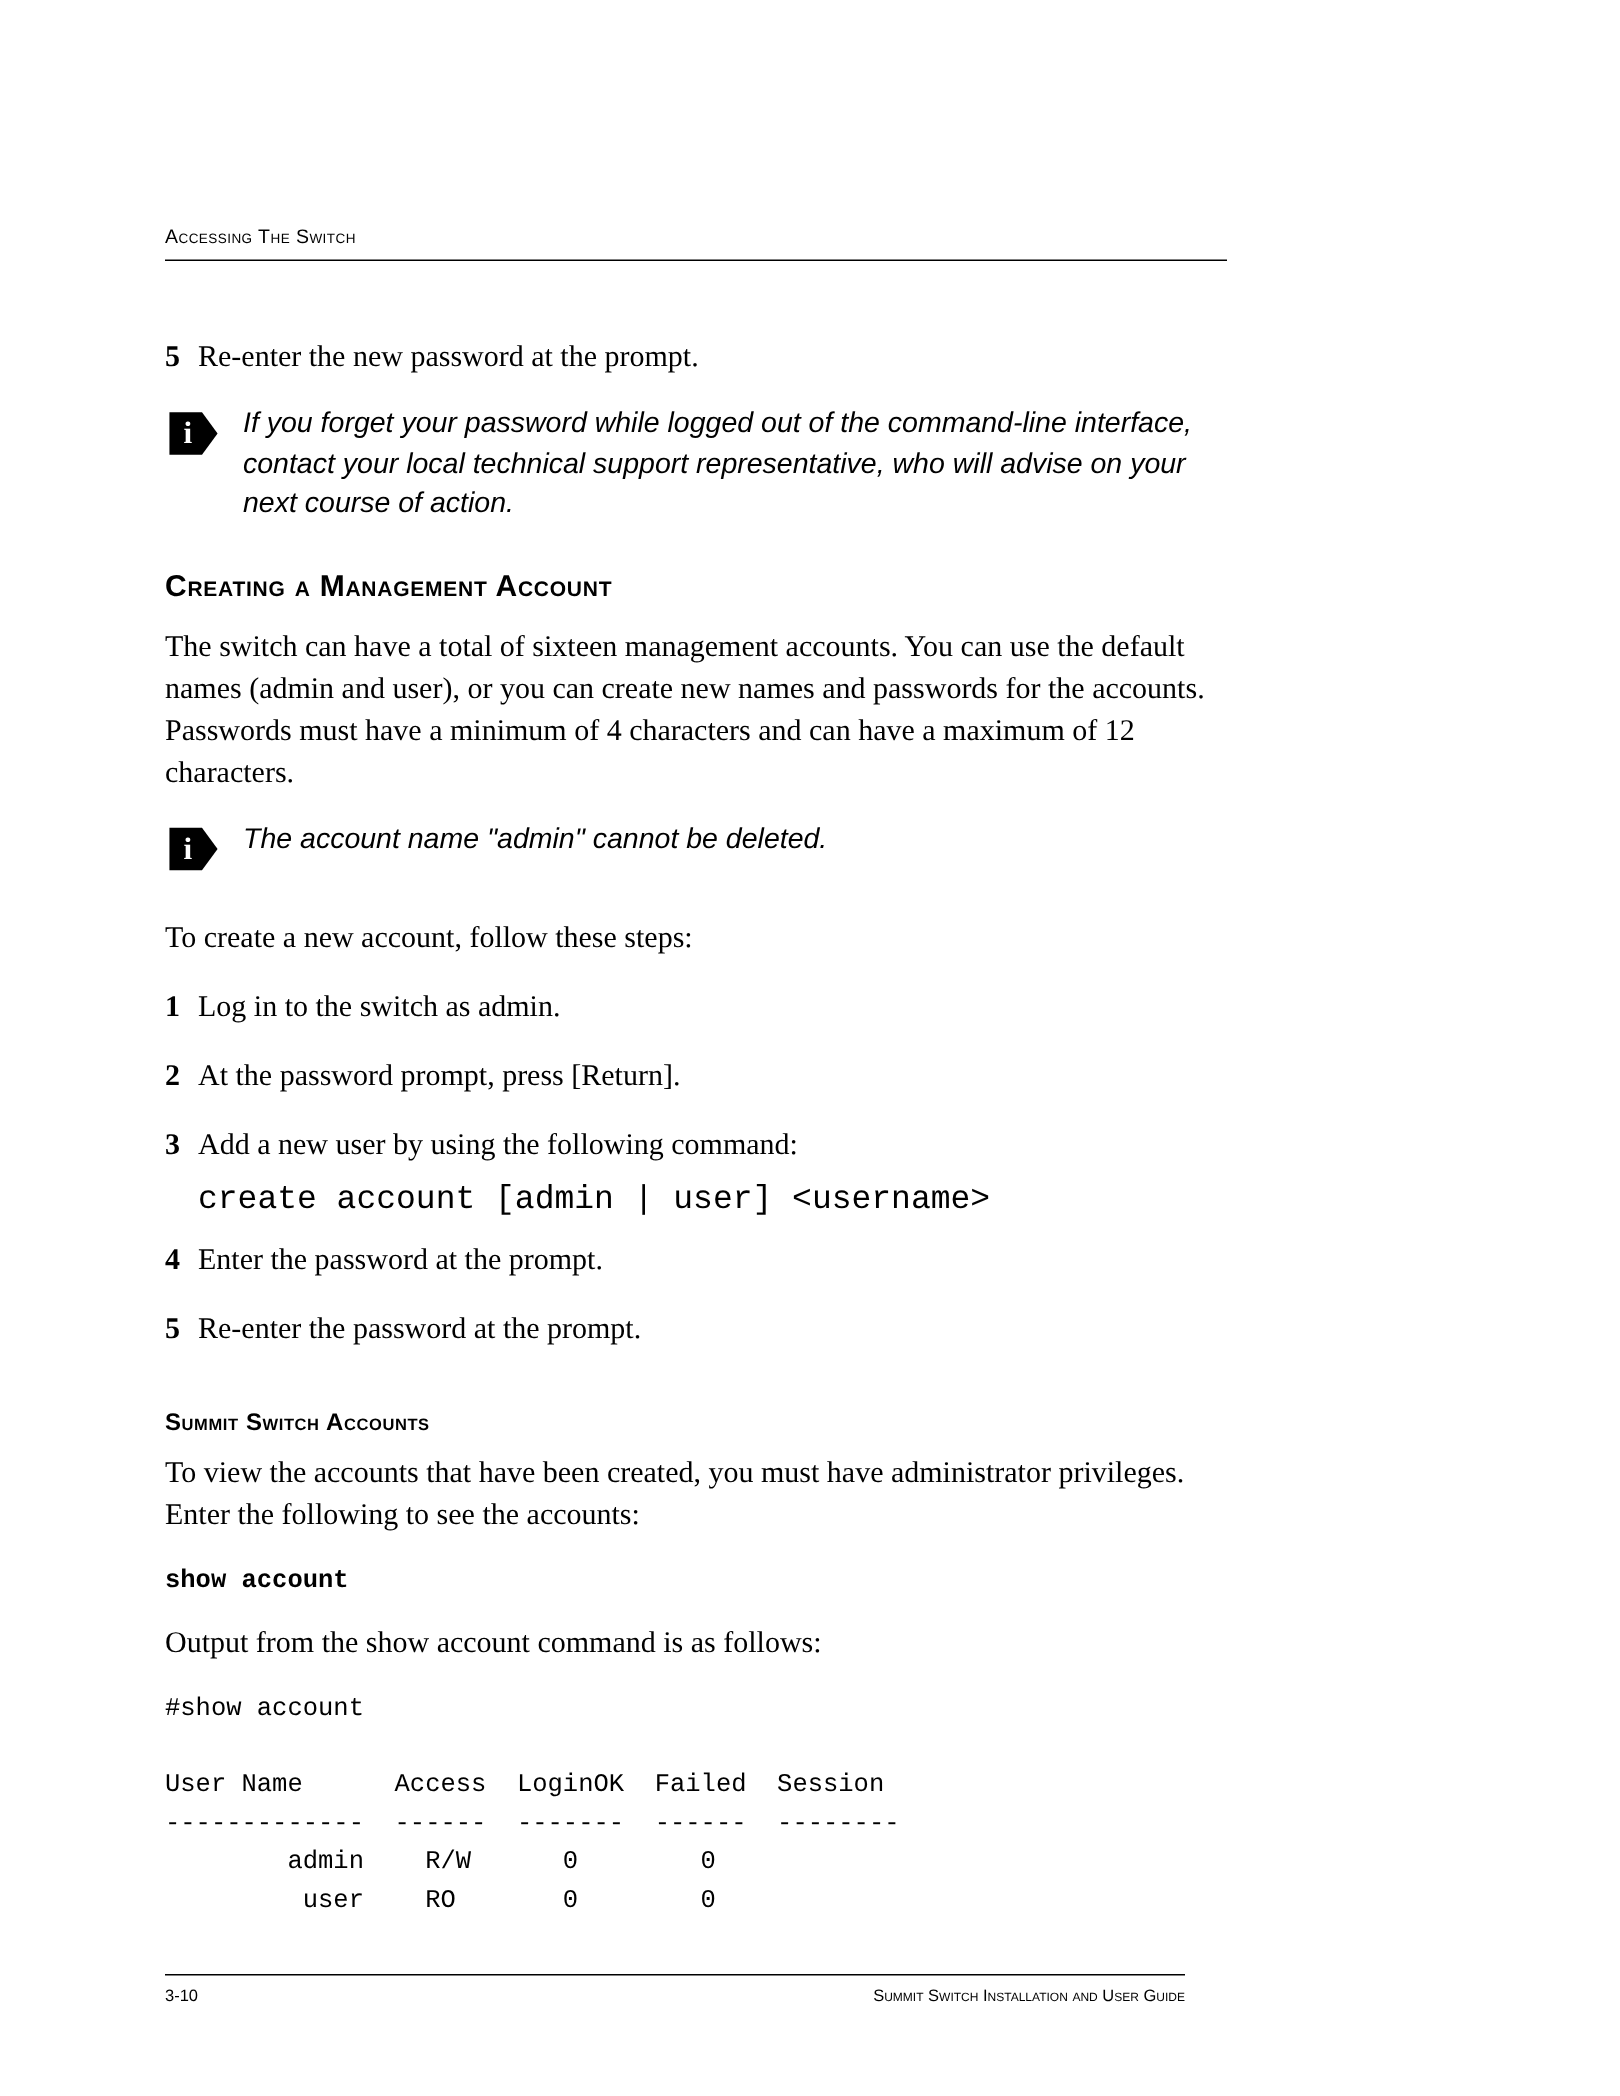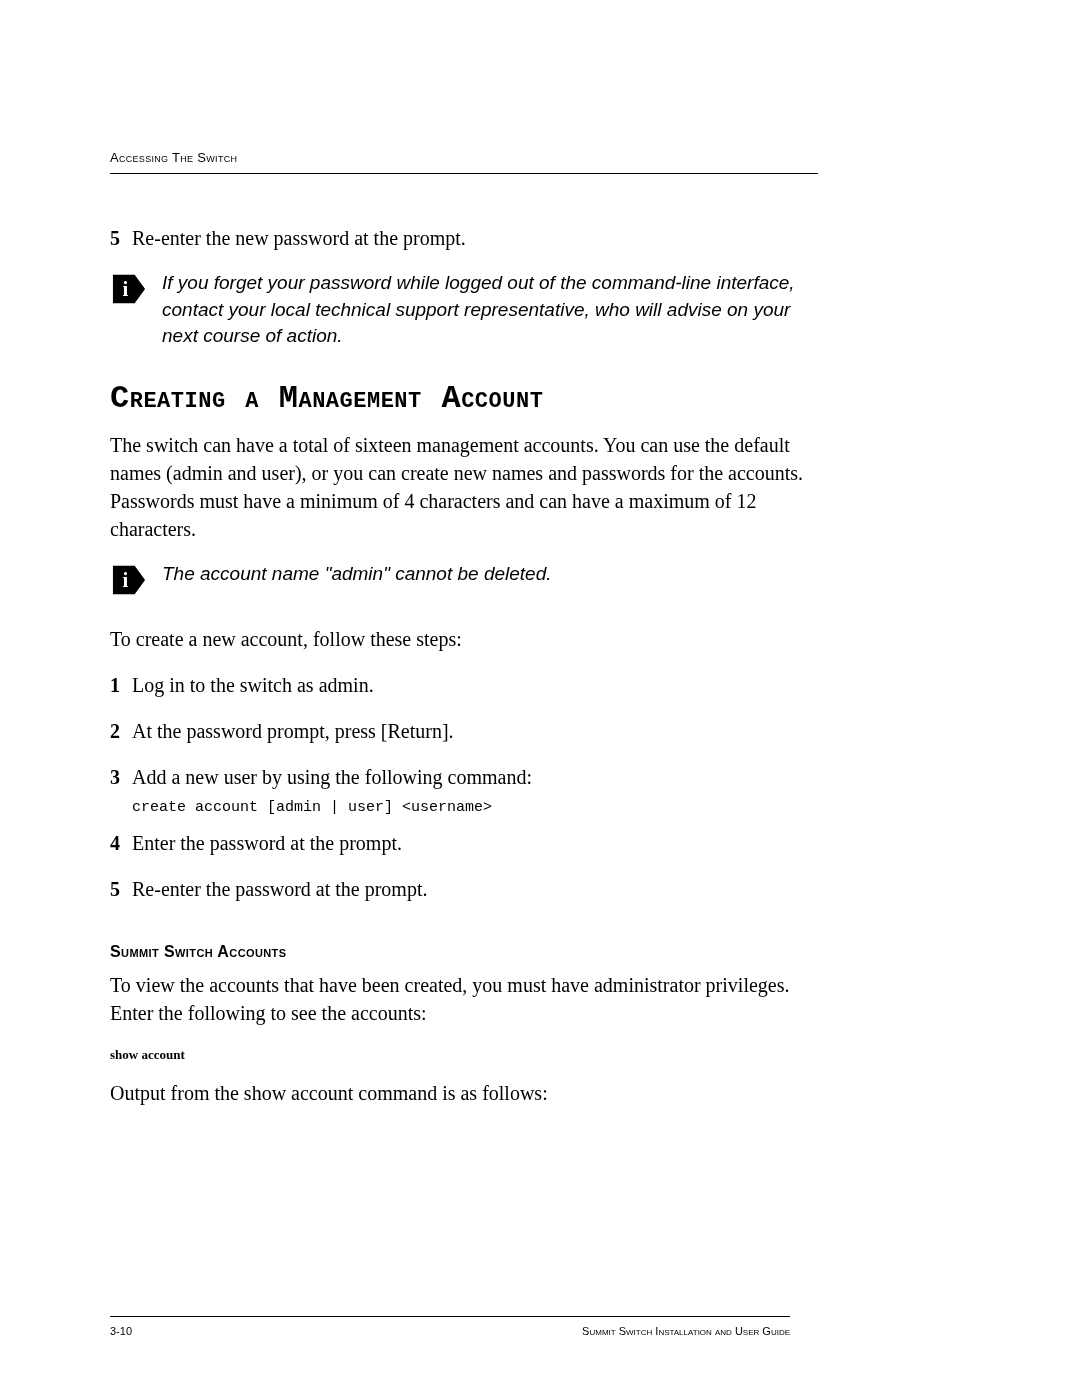--- a/index.html
+++ b/index.html
@@ -56,48 +56,48 @@
   }
   .note .icon svg { display: block; }
   .note .msg {
     flex: 1;
     font-style: italic;
     font-family: Arial, Helvetica, sans-serif;
     font-size: 19px;
     line-height: 1.4;
   }
   h1.section {
-    font-family: Liberation Mono, monospace;
+    font-family: Liberation Sans, sans-serif;
     font-weight: bold;
-    font-size: 32px;
+    font-size: 20px;
     letter-spacing: 0.5px;
     margin: 30px 0 14px 0;
   }
   h2.subsection {
     font-family: Arial, Helvetica, sans-serif;
     font-weight: bold;
     font-size: 16px;
     letter-spacing: 0.4px;
     margin: 40px 0 10px 0;
   }
   p.body {
     font-size: 20px;
     line-height: 1.4;
     margin: 6px 0 18px 0;
   }
   .mono {
-    font-family: Liberation Serif, serif;
-    font-size: 13px;
+    font-family: Liberation Mono, monospace;
+    font-size: 17px;
     white-space: pre;
     margin: 4px 0 14px 0;
     line-height: 1.5;
   }
   .mono-block {
     font-family: "Courier New", Courier, monospace;
-    font-size: 15px;
+    font-size: 22px;
     white-space: pre;
     line-height: 1.5;
     margin-left: 22px; 
   }
   .mono-bold { font-weight: bold; }
   .it { }
   .footer {
     position: absolute;
     left: 110px;
     right: 110px;
@@ -184,20 +184,26 @@
   </div>
 
   <h2 class="subsection sc">Summit Switch Accounts</h2>
 
   <p class="body">To view the accounts that have been created, you must have administrator privileges. Enter the following to see the accounts:</p>
 
   <div class="mono mono-bold">show account</div>
 
   <p class="body">Output from the show account command is as follows:</p>
 
+  <div class="mono">#show account
+
+User Name      Access  LoginOK  Failed  Session
+-------------  ------  -------  ------  --------
+        admin    R/W      0        0
+         user    RO       0        0</div>
 
   <div class="footer">
     <hr class="footer-rule">
     <div class="footer-row">
       <span>3-10</span>
       <span class="sc">Summit Switch Installation and User Guide</span>
     </div>
   </div>
 
 </div>

